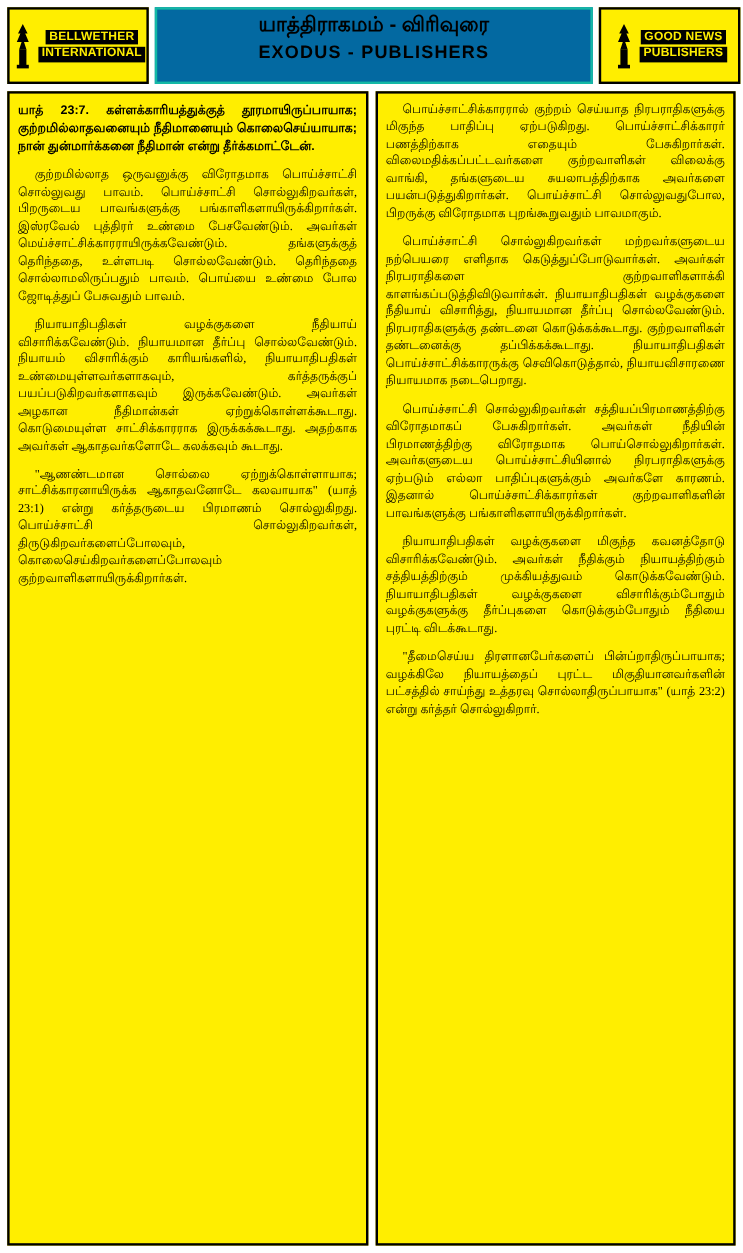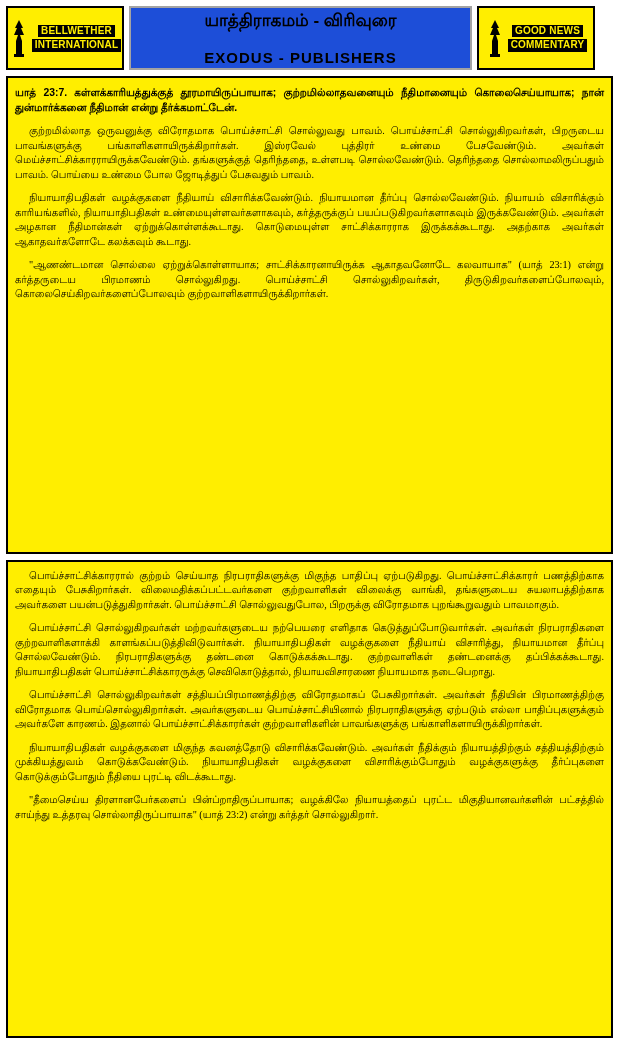--- a/index.html
+++ b/index.html
@@ -17,21 +17,21 @@
     width: 619px;
     height: 1044px;
     box-sizing: border-box;
     background: #ffffff;
   }
   
   .header {
     position: absolute;
     left: 6px;
     top: 6px;
-    right: 24px;
+    right: 2px;
     height: 64px;
     display: flex;
     flex-direction: row;
     align-items: stretch;
     gap: 5px;
   }
   .logo-box {
     width: 118px;
     background: #ffee00;
     border: 2px solid #000000;
@@ -61,27 +61,27 @@
     letter-spacing: 0.2px;
     color: #000000;
     background: #000000;
     color: #ffee00;
     padding: 1px 3px;
     margin: 1px 0;
     white-space: nowrap;
   }
   .title-box {
     flex: 1 1 auto;
-    background: #1d4ed8;
-    border: 2px solid #a3a3a3;
+    background: #0369a1;
+    border: 2px solid #14b8a6;
     box-sizing: border-box;
     display: flex;
     flex-direction: column;
     align-items: center;
-    justify-content: space-between;
+    justify-content: flex-start;
     padding: 2px 4px;
   }
   .title-ta {
     font-size: 17px;
     font-weight: bold;
     color: #000000;
     line-height: 1.25;
     text-align: center;
     white-space: nowrap;
   }
@@ -94,21 +94,21 @@
     margin-top: 4px;
   }
   
   .columns {
     position: absolute;
     left: 6px;
     top: 76px;
     right: 6px;
     bottom: 6px;
     display: flex;
-    flex-direction: column;
+    flex-direction: row;
     gap: 6px;
   }
   .col {
     flex: 1 1 0;
     background: #ffee00;
     border: 2px solid #000000;
     box-sizing: border-box;
     padding: 7px 7px 7px 7px;
     overflow: hidden;
   }
@@ -162,21 +162,21 @@
     </div>
 
     <div class="logo-box">
       <svg class="logo-glyph" viewBox="0 0 20 40">
         <path d="M10 2 L6 10 L8 10 L5 17 L9 17 L7 23 L13 23 L11 17 L15 17 L12 10 L14 10 Z" fill="#000"></path>
         <rect x="7" y="23" width="6" height="14" fill="#000"></rect>
         <rect x="5" y="36" width="10" height="3" fill="#000"></rect>
       </svg>
       <div class="logo-text">
         <div class="logo-line">GOOD NEWS</div>
-        <div class="logo-line">COMMENTARY</div>
+        <div class="logo-line">PUBLISHERS</div>
       </div>
     </div>
 
   </div>
 
   <div class="columns">
 
     <div class="col">
       <p class="ref">யாத் 23:7. கள்ளக்காரியத்துக்குத் தூரமாயிருப்பாயாக; குற்றமில்லாதவனையும் நீதிமானையும் கொலைசெய்யாயாக; நான் துன்மார்க்கனை நீதிமான் என்று தீர்க்கமாட்டேன்.</p>
       <p class="para">குற்றமில்லாத ஒருவனுக்கு விரோதமாக பொய்ச்சாட்சி சொல்லுவது பாவம். பொய்ச்சாட்சி சொல்லுகிறவர்கள், பிறருடைய பாவங்களுக்கு பங்காளிகளாயிருக்கிறார்கள். இஸ்ரவேல் புத்திரர் உண்மை பேசவேண்டும். அவர்கள் மெய்ச்சாட்சிக்காரராயிருக்கவேண்டும். தங்களுக்குத் தெரிந்ததை, உள்ளபடி சொல்லவேண்டும். தெரிந்ததை சொல்லாமலிருப்பதும் பாவம். பொய்யை உண்மை போல ஜோடித்துப் பேசுவதும் பாவம்.</p>

